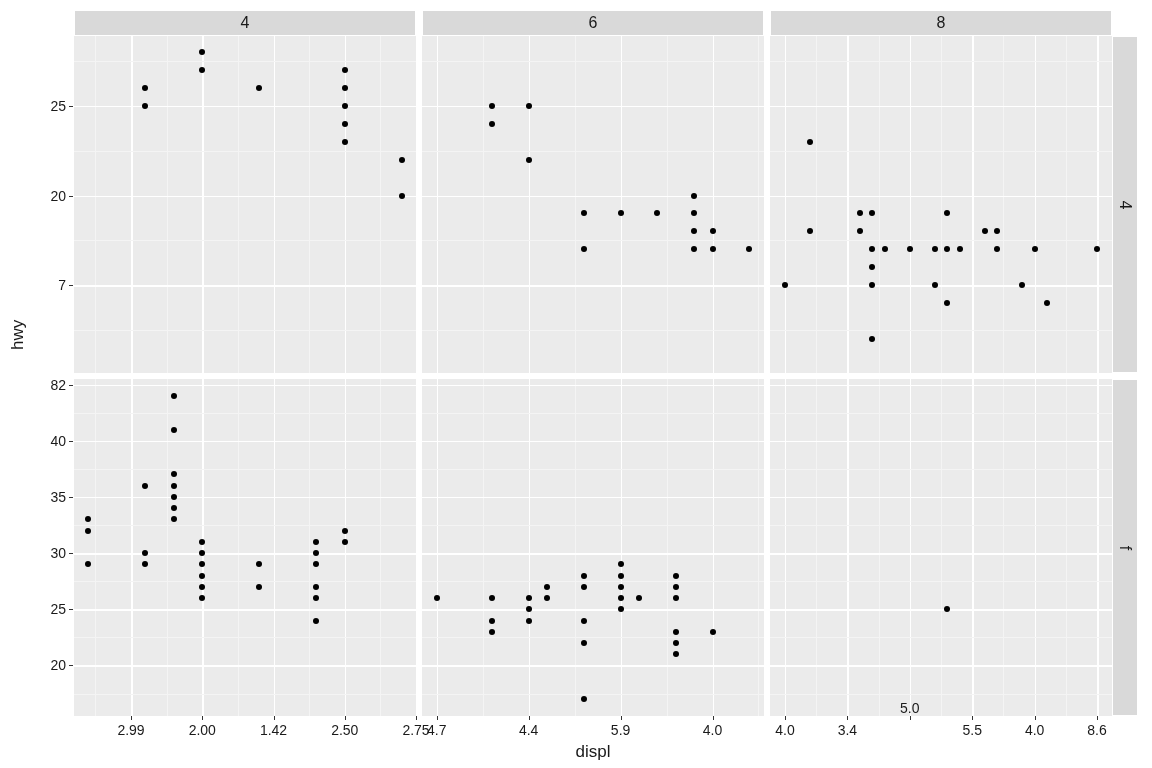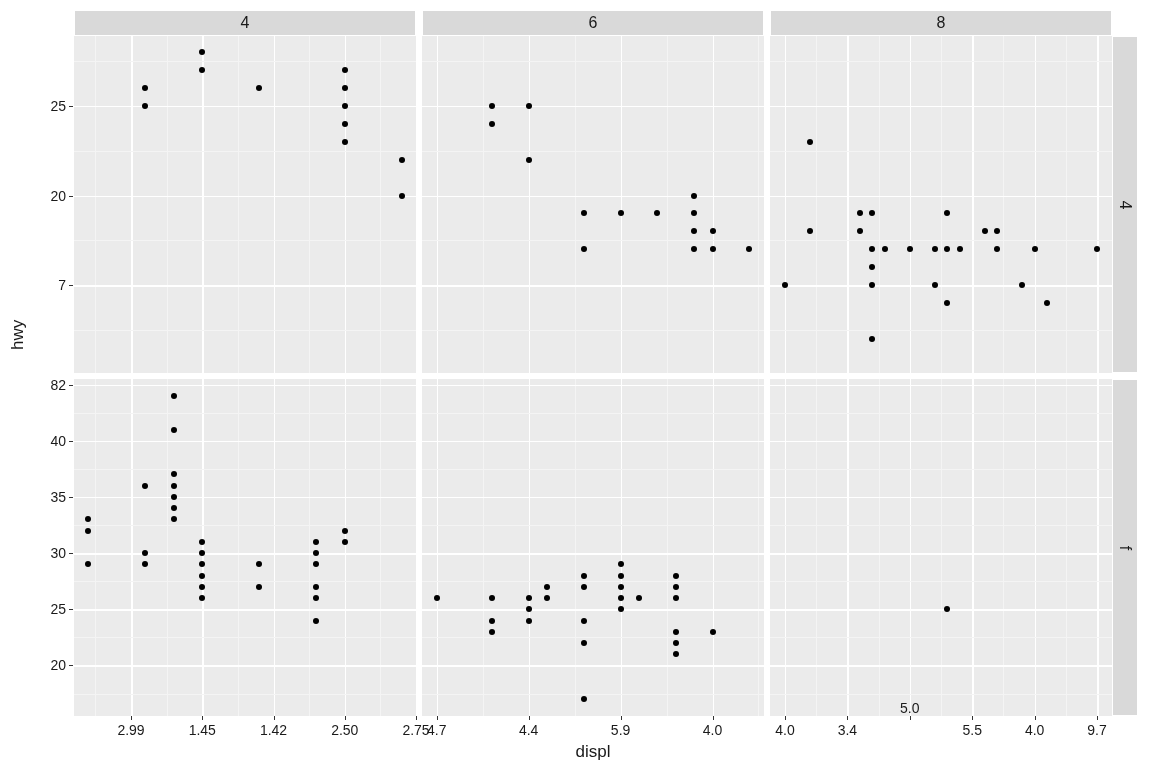--- a/index.html
+++ b/index.html
@@ -298,21 +298,21 @@
         <div class="pt" style="left: 242.25px; top: 185.35px;"></div>
         <div class="pt" style="left: 242.25px; top: 207.817px;"></div>
         <div class="pt" style="left: 242.25px; top: 219.05px;"></div>
         <div class="pt" style="left: 242.25px; top: 241.517px;"></div>
         <div class="pt" style="left: 270.75px; top: 151.65px;"></div>
         <div class="pt" style="left: 270.75px; top: 162.883px;"></div>
       </div>
       <div class="tick-x" style="left: 131px; top: 716px; position: absolute;"></div>
       <div class="ticklab-x" style="left: 131px; top: 722px; position: absolute;">2.99</div>
       <div class="tick-x" style="left: 202.25px; top: 716px; position: absolute;"></div>
-      <div class="ticklab-x" style="left: 202.25px; top: 722px; position: absolute;">1.45</div>
+      <div class="ticklab-x" style="left: 202.25px; top: 722px; position: absolute;">2.00</div>
       <div class="tick-x" style="left: 273.5px; top: 716px; position: absolute;"></div>
       <div class="ticklab-x" style="left: 273.5px; top: 722px; position: absolute;">1.42</div>
       <div class="tick-x" style="left: 344.75px; top: 716px; position: absolute;"></div>
       <div class="ticklab-x" style="left: 344.75px; top: 722px; position: absolute;">2.50</div>
       <div class="tick-x" style="left: 416px; top: 716px; position: absolute;"></div>
       <div class="ticklab-x" style="left: 416px; top: 722px; position: absolute;">2.75</div>
       <div class="panel" style="left: 422px; top: 379px; width: 342px; height: 337px;">
         <div class="vgrid-minor" style="left: 60.6774px;"></div>
         <div class="vgrid-minor" style="left: 152.613px;"></div>
         <div class="vgrid-minor" style="left: 244.548px;"></div>
@@ -399,16 +399,16 @@
       <div class="ticklab-x" style="left: 784.978px; top: 722px; position: absolute;">4.0</div>
       <div class="tick-x" style="left: 847.387px; top: 716px; position: absolute;"></div>
       <div class="ticklab-x" style="left: 847.387px; top: 722px; position: absolute;">3.4</div>
       <div class="tick-x" style="left: 909.796px; top: 716px; position: absolute;"></div>
       <div class="ticklab-x" style="left: 909.796px; top: 700px; position: absolute;">5.0</div>
       <div class="tick-x" style="left: 972.204px; top: 716px; position: absolute;"></div>
       <div class="ticklab-x" style="left: 972.204px; top: 722px; position: absolute;">5.5</div>
       <div class="tick-x" style="left: 1034.61px; top: 716px; position: absolute;"></div>
       <div class="ticklab-x" style="left: 1034.61px; top: 722px; position: absolute;">4.0</div>
       <div class="tick-x" style="left: 1097.02px; top: 716px; position: absolute;"></div>
-      <div class="ticklab-x" style="left: 1097.02px; top: 722px; position: absolute;">9.7</div>
+      <div class="ticklab-x" style="left: 1097.02px; top: 722px; position: absolute;">8.6</div>
     </div>
   <div class="x-axis-title" id="xt" style="left: 593px; transform: translateX(-50%);">displ</div>
 </div>
 
 </body></html>

